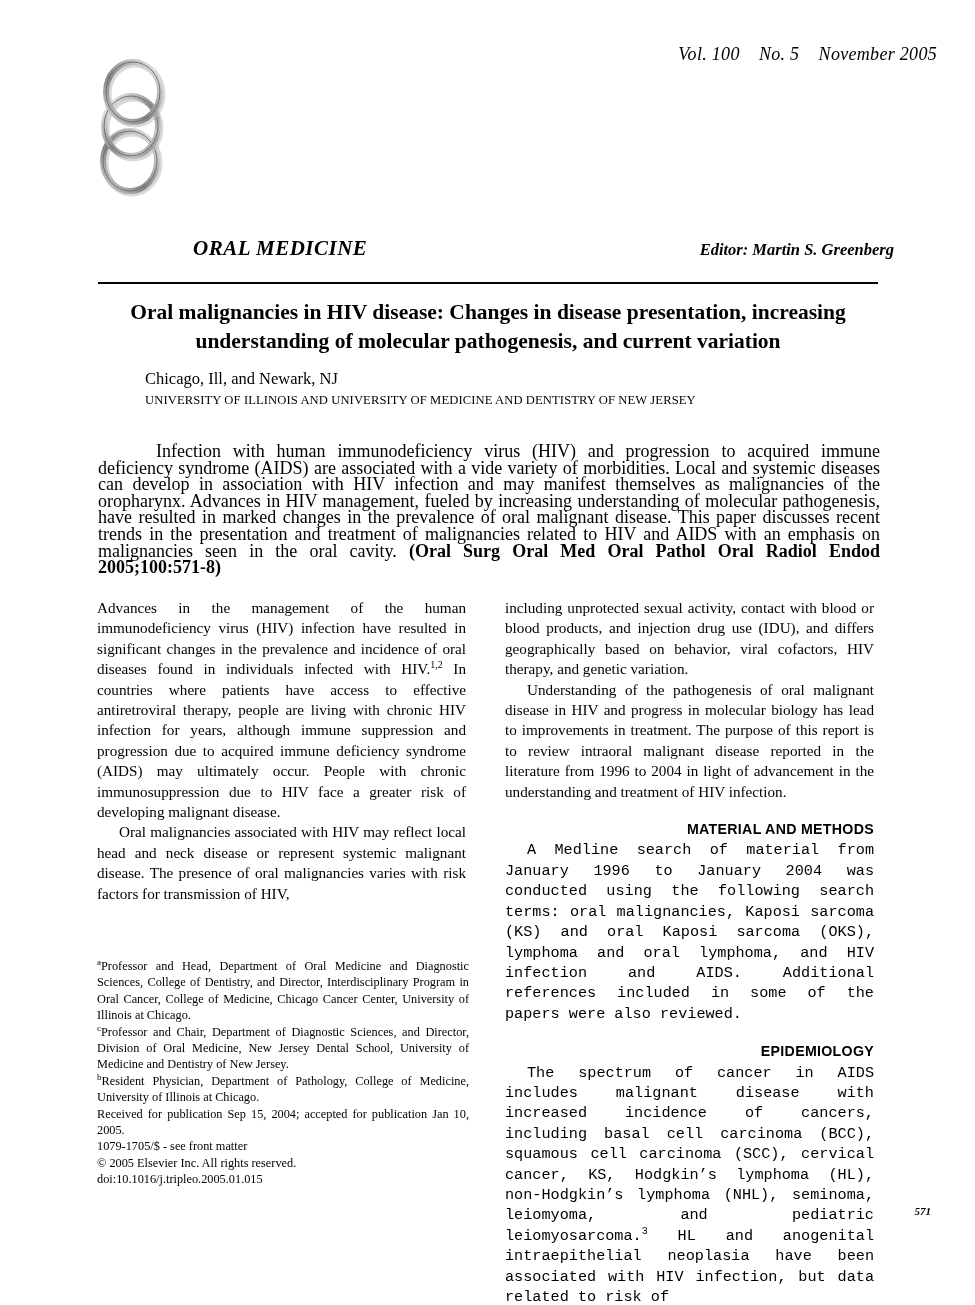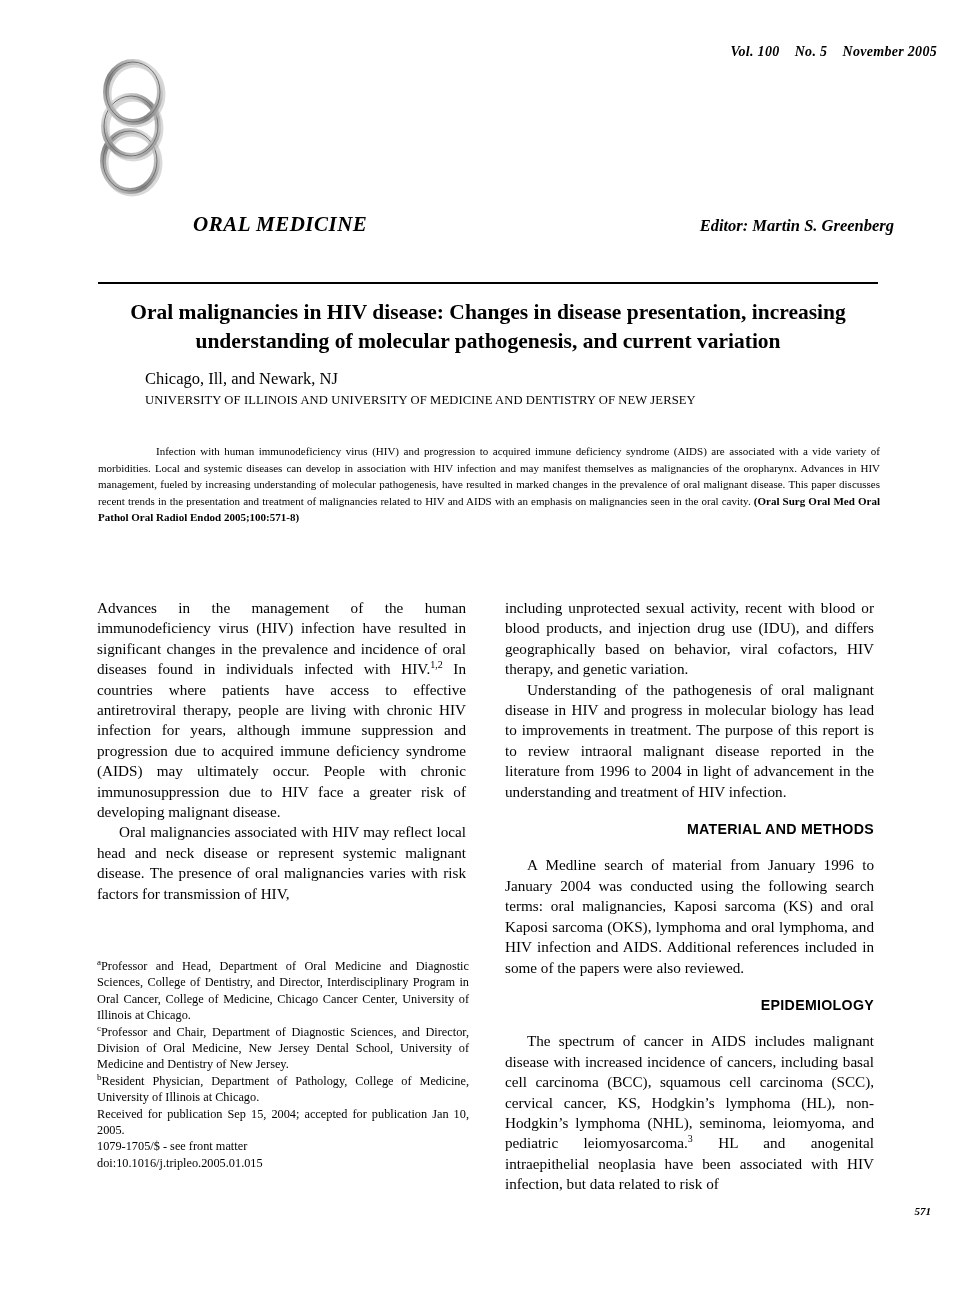--- a/index.html
+++ b/index.html
@@ -21,22 +21,22 @@
     width: 975px;
     height: 1305px;
   }
 
   
   .volume-line {
     position: absolute;
     top: 44px;
     right: 38px;
     font-style: italic;
-    font-weight: bold;
-    font-size: 14px;
+    font-weight: normal;
+    font-size: 18px;
     letter-spacing: 0.3px;
     white-space: pre;
   }
 
   
   .masthead {
     position: absolute;
     left: 108px;
     top: 66px;
     width: 820px;
@@ -86,21 +86,21 @@
     top: 56px;
     width: 86px;
     height: 146px;
     z-index: 4;
   }
 
   
   .section-row {
     position: absolute;
     left: 108px;
-    top: 212px;
+    top: 236px;
     width: 790px;
     display: flex;
     justify-content: space-between;
     align-items: baseline;
   }
   .section-name {
     font-style: italic;
     font-weight: bold;
     font-size: 21px;
     letter-spacing: 0.5px;
@@ -156,21 +156,21 @@
     font-variant: small-caps;
     text-transform: uppercase;
   }
 
   
   .abstract {
     position: absolute;
     left: 98px;
     top: 443px;
     width: 782px;
-    font-size: 11px;
+    font-size: 18px;
     line-height: 16.6px;
     text-align: justify;
   }
   .abstract .indent { display: inline-block; width: 58px; }
   .abstract b { font-weight: bold; }
 
   
   .col {
     position: absolute;
     top: 598px;
@@ -192,21 +192,21 @@
     line-height: 0;
   }
   .col h2 {
     margin: 17px 0 0 0;
     font-family: Liberation Sans, sans-serif;
     font-size: 14.2px;
     font-weight: bold;
     letter-spacing: 0.3px;
     text-align: right;
   }
-  .col h2 + p { margin-top: 16px; }
+  .col h2 + p { margin-top: 1px; font-family: Liberation Mono, monospace; }
 
   
   .footnotes {
     position: absolute;
     left: 97px;
     top: 958px;
     width: 372px;
     font-size: 12.3px;
     line-height: 16.4px;
     text-align: justify;
@@ -289,34 +289,35 @@
   <div class="abstract">
     <span class="indent"></span><span>Infection with human immunodeficiency virus (HIV) and progression to acquired immune deficiency syndrome (AIDS) are associated with a vide variety of morbidities. Local and systemic diseases can develop in association with HIV infection and may manifest themselves as malignancies of the oropharynx. Advances in HIV management, fueled by increasing understanding of molecular pathogenesis, have resulted in marked changes in the prevalence of oral malignant disease. This paper discusses recent trends in the presentation and treatment of malignancies related to HIV and AIDS with an emphasis on malignancies seen in the oral cavity. </span><b>(Oral Surg Oral Med Oral Pathol Oral Radiol Endod 2005;100:571-8)</b>
   </div>
 
   <div class="col col-left">
     <p class="noindent"><span>Advances in the management of the human immunodeficiency virus (HIV) infection have resulted in significant changes in the prevalence and incidence of oral diseases found in individuals infected with HIV.</span><sup>1,2</sup><span> In countries where patients have access to effective antiretroviral therapy, people are living with chronic HIV infection for years, although immune suppression and progression due to acquired immune deficiency syndrome (AIDS) may ultimately occur. People with chronic immunosuppression due to HIV face a greater risk of developing malignant disease.</span></p>
     <p>Oral malignancies associated with HIV may reflect local head and neck disease or represent systemic malignant disease. The presence of oral malignancies varies with risk factors for transmission of HIV,</p>
   </div>
 
   <div class="col col-right">
-    <p class="noindent">including unprotected sexual activity, recent with blood or blood products, and injection drug use (IDU), and differs geographically based on behavior, viral cofactors, HIV therapy, and genetic variation.</p>
+    <p class="noindent">including unprotected sexual activity, contact with blood or blood products, and injection drug use (IDU), and differs geographically based on behavior, viral cofactors, HIV therapy, and genetic variation.</p>
     <p>Understanding of the pathogenesis of oral malignant disease in HIV and progress in molecular biology has lead to improvements in treatment. The purpose of this report is to review intraoral malignant disease reported in the literature from 1996 to 2004 in light of advancement in the understanding and treatment of HIV infection.</p>
 
     <h2>MATERIAL AND METHODS</h2>
     <p>A Medline search of material from January 1996 to January 2004 was conducted using the following search terms: oral malignancies, Kaposi sarcoma (KS) and oral Kaposi sarcoma (OKS), lymphoma and oral lymphoma, and HIV infection and AIDS. Additional references included in some of the papers were also reviewed.</p>
 
     <h2>EPIDEMIOLOGY</h2>
     <p><span>The spectrum of cancer in AIDS includes malignant disease with increased incidence of cancers, including basal cell carcinoma (BCC), squamous cell carcinoma (SCC), cervical cancer, KS, Hodgkin’s lymphoma (HL), non-Hodgkin’s lymphoma (NHL), seminoma, leiomyoma, and pediatric leiomyosarcoma.</span><sup>3</sup><span> HL and anogenital intraepithelial neoplasia have been associated with HIV infection, but data related to risk of</span></p>
   </div>
 
   <div class="footnotes">
     <p class="plain"><sup>a</sup><span>Professor and Head, Department of Oral Medicine and Diagnostic Sciences, College of Dentistry, and Director, Interdisciplinary Program in Oral Cancer, College of Medicine, Chicago Cancer Center, University of Illinois at Chicago.</span></p>
     <p class="plain"><sup>c</sup><span>Professor and Chair, Department of Diagnostic Sciences, and Director, Division of Oral Medicine, New Jersey Dental School, University of Medicine and Dentistry of New Jersey.</span></p>
     <p class="plain"><sup>b</sup><span>Resident Physician, Department of Pathology, College of Medicine, University of Illinois at Chicago.</span></p>
     <p class="plain">Received for publication Sep 15, 2004; accepted for publication Jan 10, 2005.</p>
     <p class="tight">1079-1705/$ - see front matter</p>
+    <p class="tight">© 2005 Elsevier Inc. All rights reserved.</p>
     <p class="tight">doi:10.1016/j.tripleo.2005.01.015</p>
   </div>
 
   <div class="folio">571</div>
 
 </div>
 
 </body></html>

